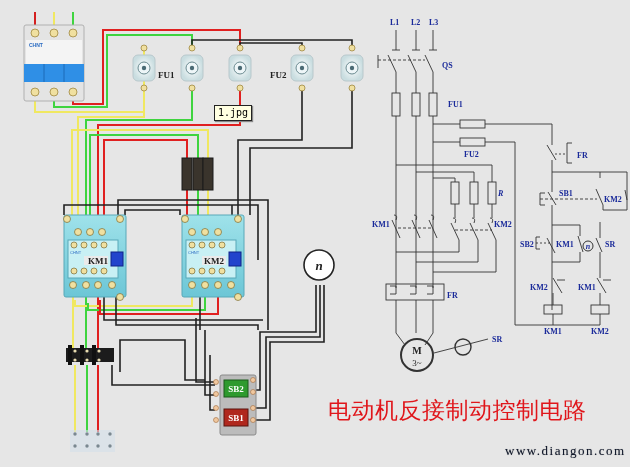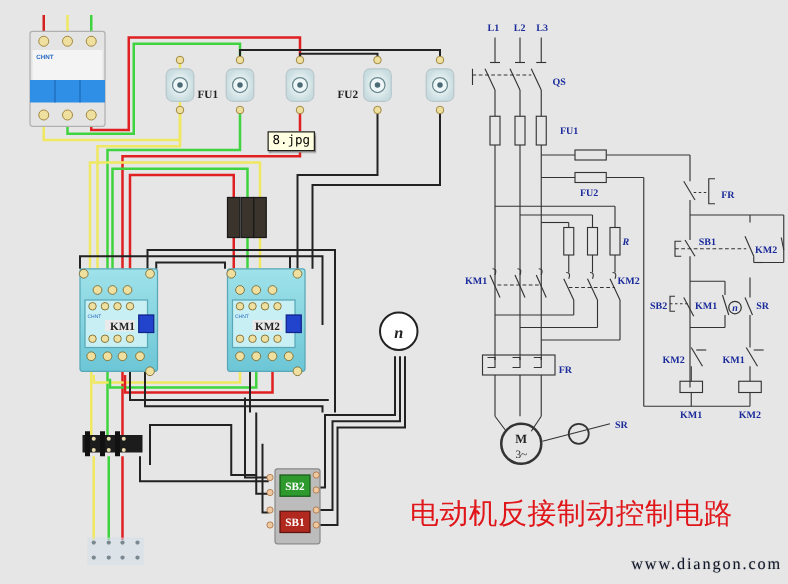--- a/index.html
+++ b/index.html
@@ -418,15 +418,15 @@
     <rect x="591" y="305" width="18" height="9"></rect>
     <line x1="553" y1="314" x2="553" y2="325"></line>
     <line x1="600" y1="314" x2="600" y2="325"></line>
     <line x1="515" y1="325" x2="600" y2="325"></line>
     <line x1="515" y1="142" x2="515" y2="325"></line>
     <text x="544" y="334" class="lbl" stroke="none">KM1</text>
     <text x="591" y="334" class="lbl" stroke="none">KM2</text>
   </g>
 </svg>
 
-<div class="tooltip">8.jpg</div>
+<div class="tooltip">1.jpg</div>
 <div class="title">电动机反接制动控制电路</div>
 <div class="watermark">www.diangon.com</div>
 
 </body></html>

